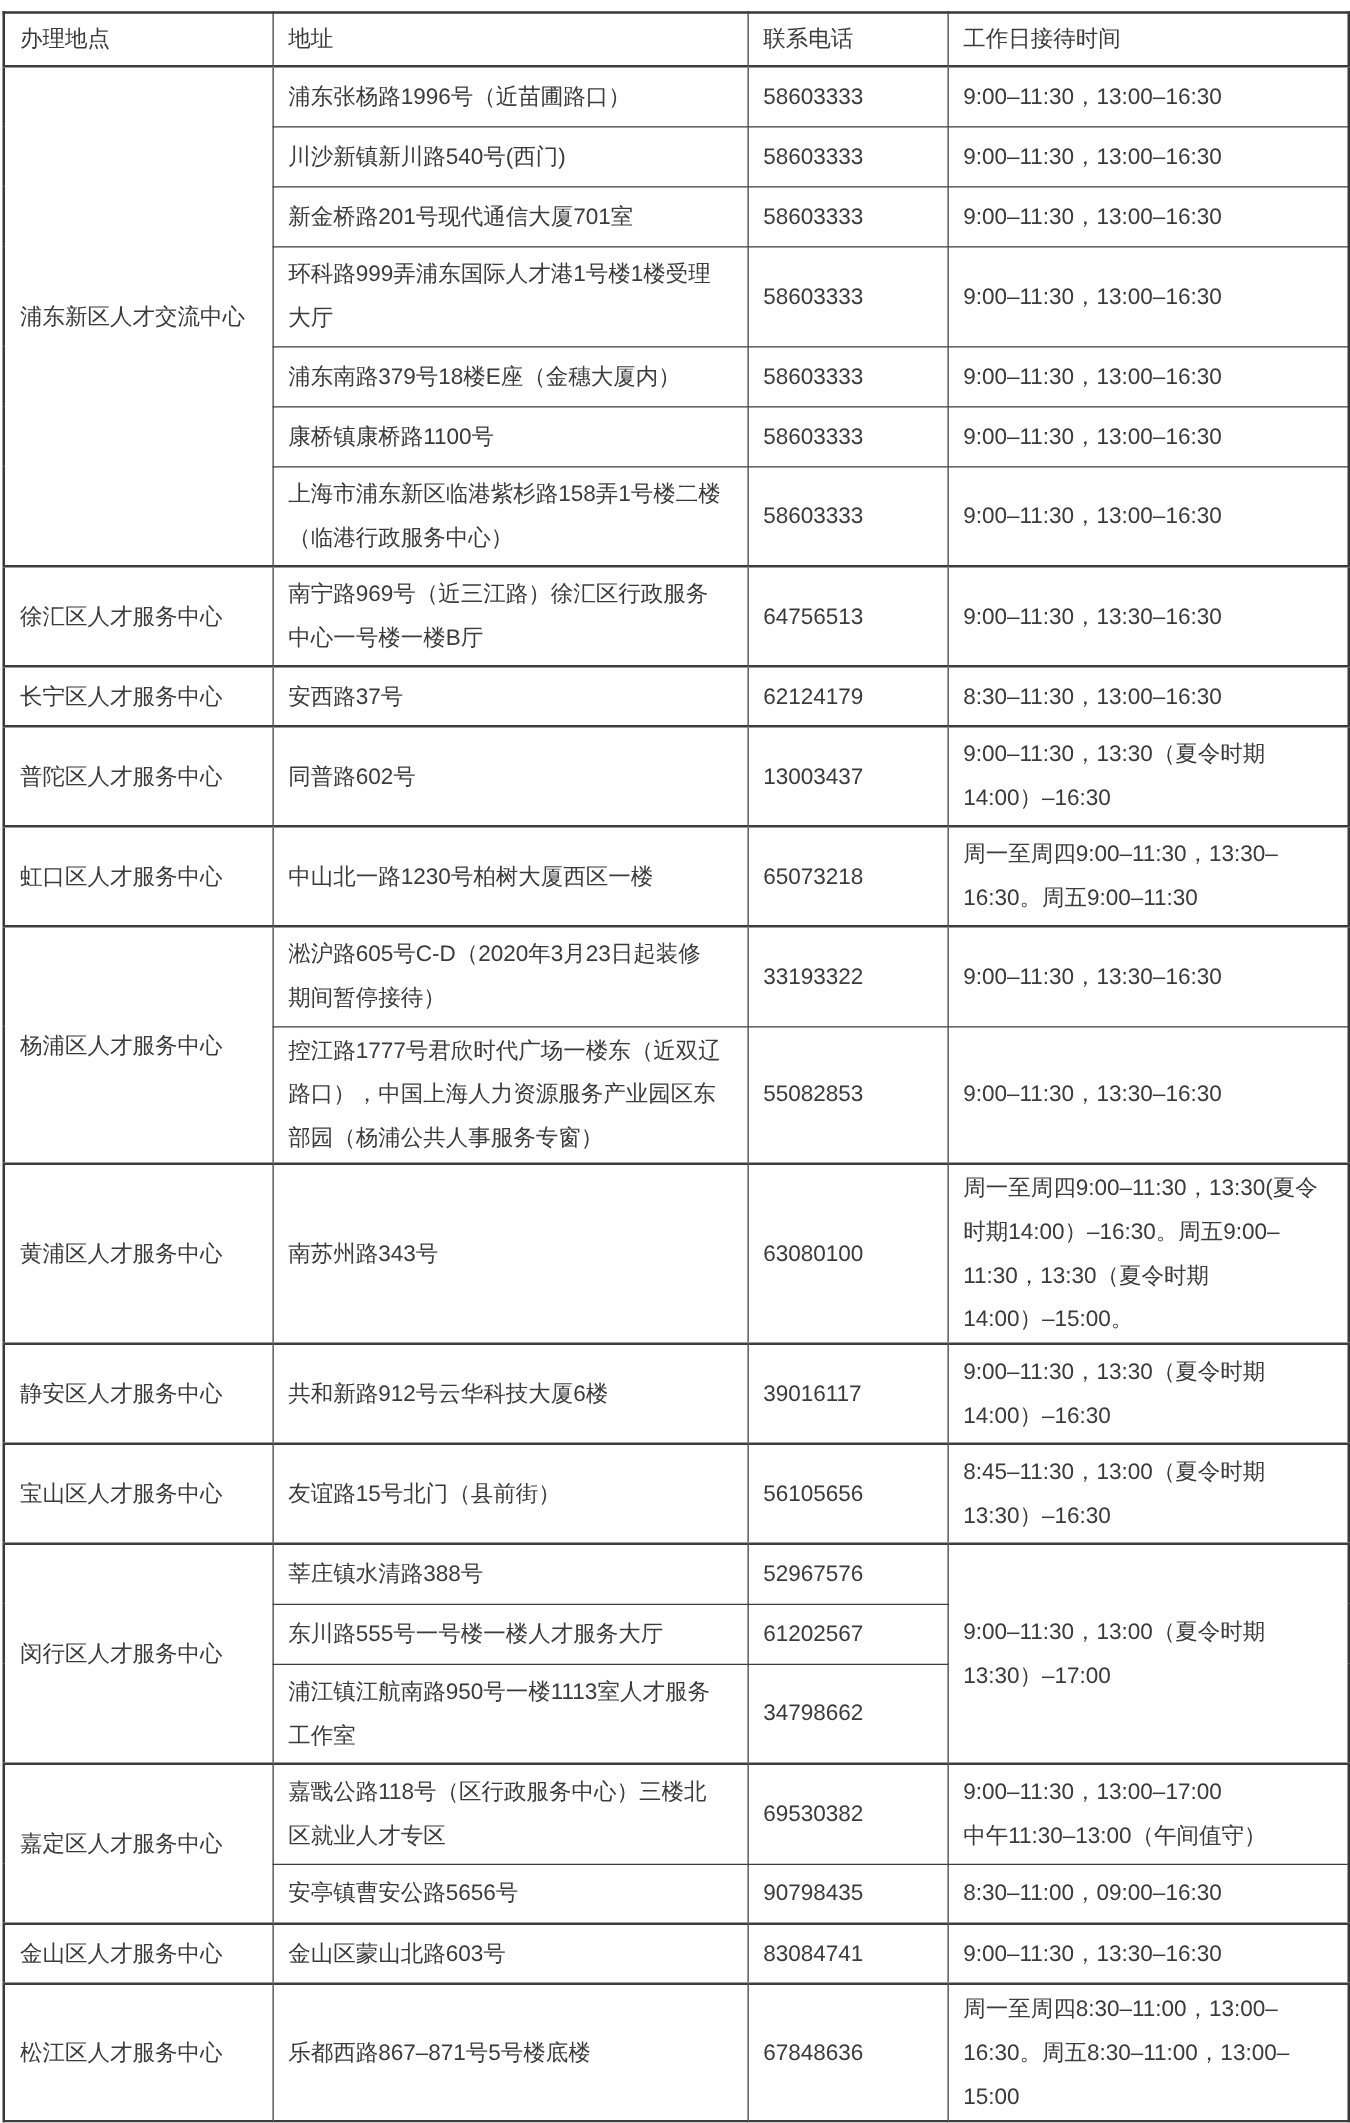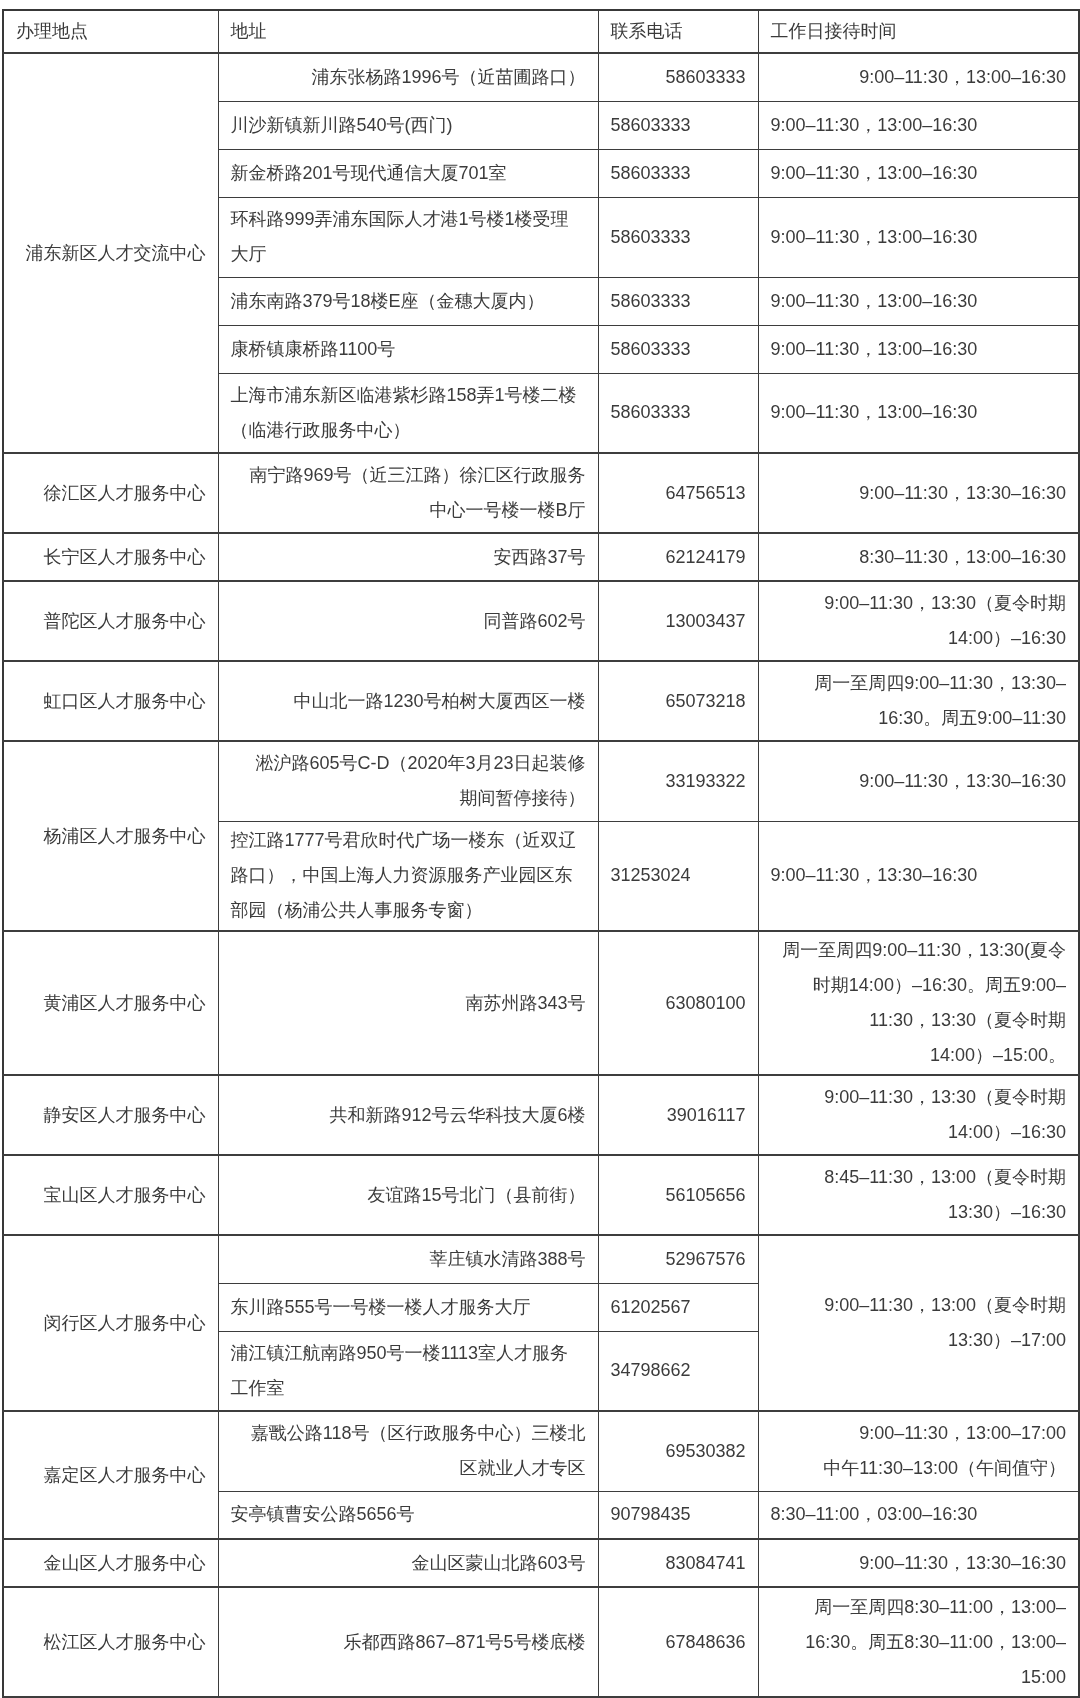--- a/index.html
+++ b/index.html
@@ -26,21 +26,21 @@
   th, td {
     border: 1px solid #3d3d3d;
     vertical-align: middle;
     text-align: left;
     padding: 1px 12px;
     line-height: 35px;
     white-space: pre-line;
     font-weight: 400;
     overflow: hidden;
   }
-  tr.gs th, tr.gs td { border-top-width: 2px; text-align: right; }
+  tr.gs th, tr.gs td { border-top-width: 2px; }
   .h43  { height: 43px; }
   .h48  { height: 48px; }
   .h80  { height: 80px; }
   .h110 { height: 110px; }
   .h142 { height: 142px; }
   .hp   { height: 40px; }
 </style>
 </head>
 <body>
 
@@ -135,21 +135,21 @@
       <td rowspan="2">杨浦区人才服务中心</td>
       <td>淞沪路605号C-D（2020年3月23日起装修
 期间暂停接待）</td>
       <td>33193322</td>
       <td>9:00–11:30，13:30–16:30</td>
     </tr>
     <tr class="h110">
       <td>控江路1777号君欣时代广场一楼东（近双辽
 路口），中国上海人力资源服务产业园区东
 部园（杨浦公共人事服务专窗）</td>
-      <td>31253024</td>
+      <td>55082853</td>
       <td>9:00–11:30，13:30–16:30</td>
     </tr>
 
     <tr class="gs h142">
       <td>黄浦区人才服务中心</td>
       <td>南苏州路343号</td>
       <td>63080100</td>
       <td>周一至周四9:00–11:30，13:30(夏令
 时期14:00）–16:30。周五9:00–
 11:30，13:30（夏令时期
@@ -193,21 +193,21 @@
       <td rowspan="2">嘉定区人才服务中心</td>
       <td>嘉戬公路118号（区行政服务中心）三楼北
 区就业人才专区</td>
       <td>69530382</td>
       <td>9:00–11:30，13:00–17:00
 中午11:30–13:00（午间值守）</td>
     </tr>
     <tr class="h48">
       <td>安亭镇曹安公路5656号</td>
       <td>90798435</td>
-      <td>8:30–11:00，03:00–16:30</td>
+      <td>8:30–11:00，09:00–16:30</td>
     </tr>
 
     <tr class="gs h48">
       <td>金山区人才服务中心</td>
       <td>金山区蒙山北路603号</td>
       <td>83084741</td>
       <td>9:00–11:30，13:30–16:30</td>
     </tr>
 
     <tr class="gs h110">

